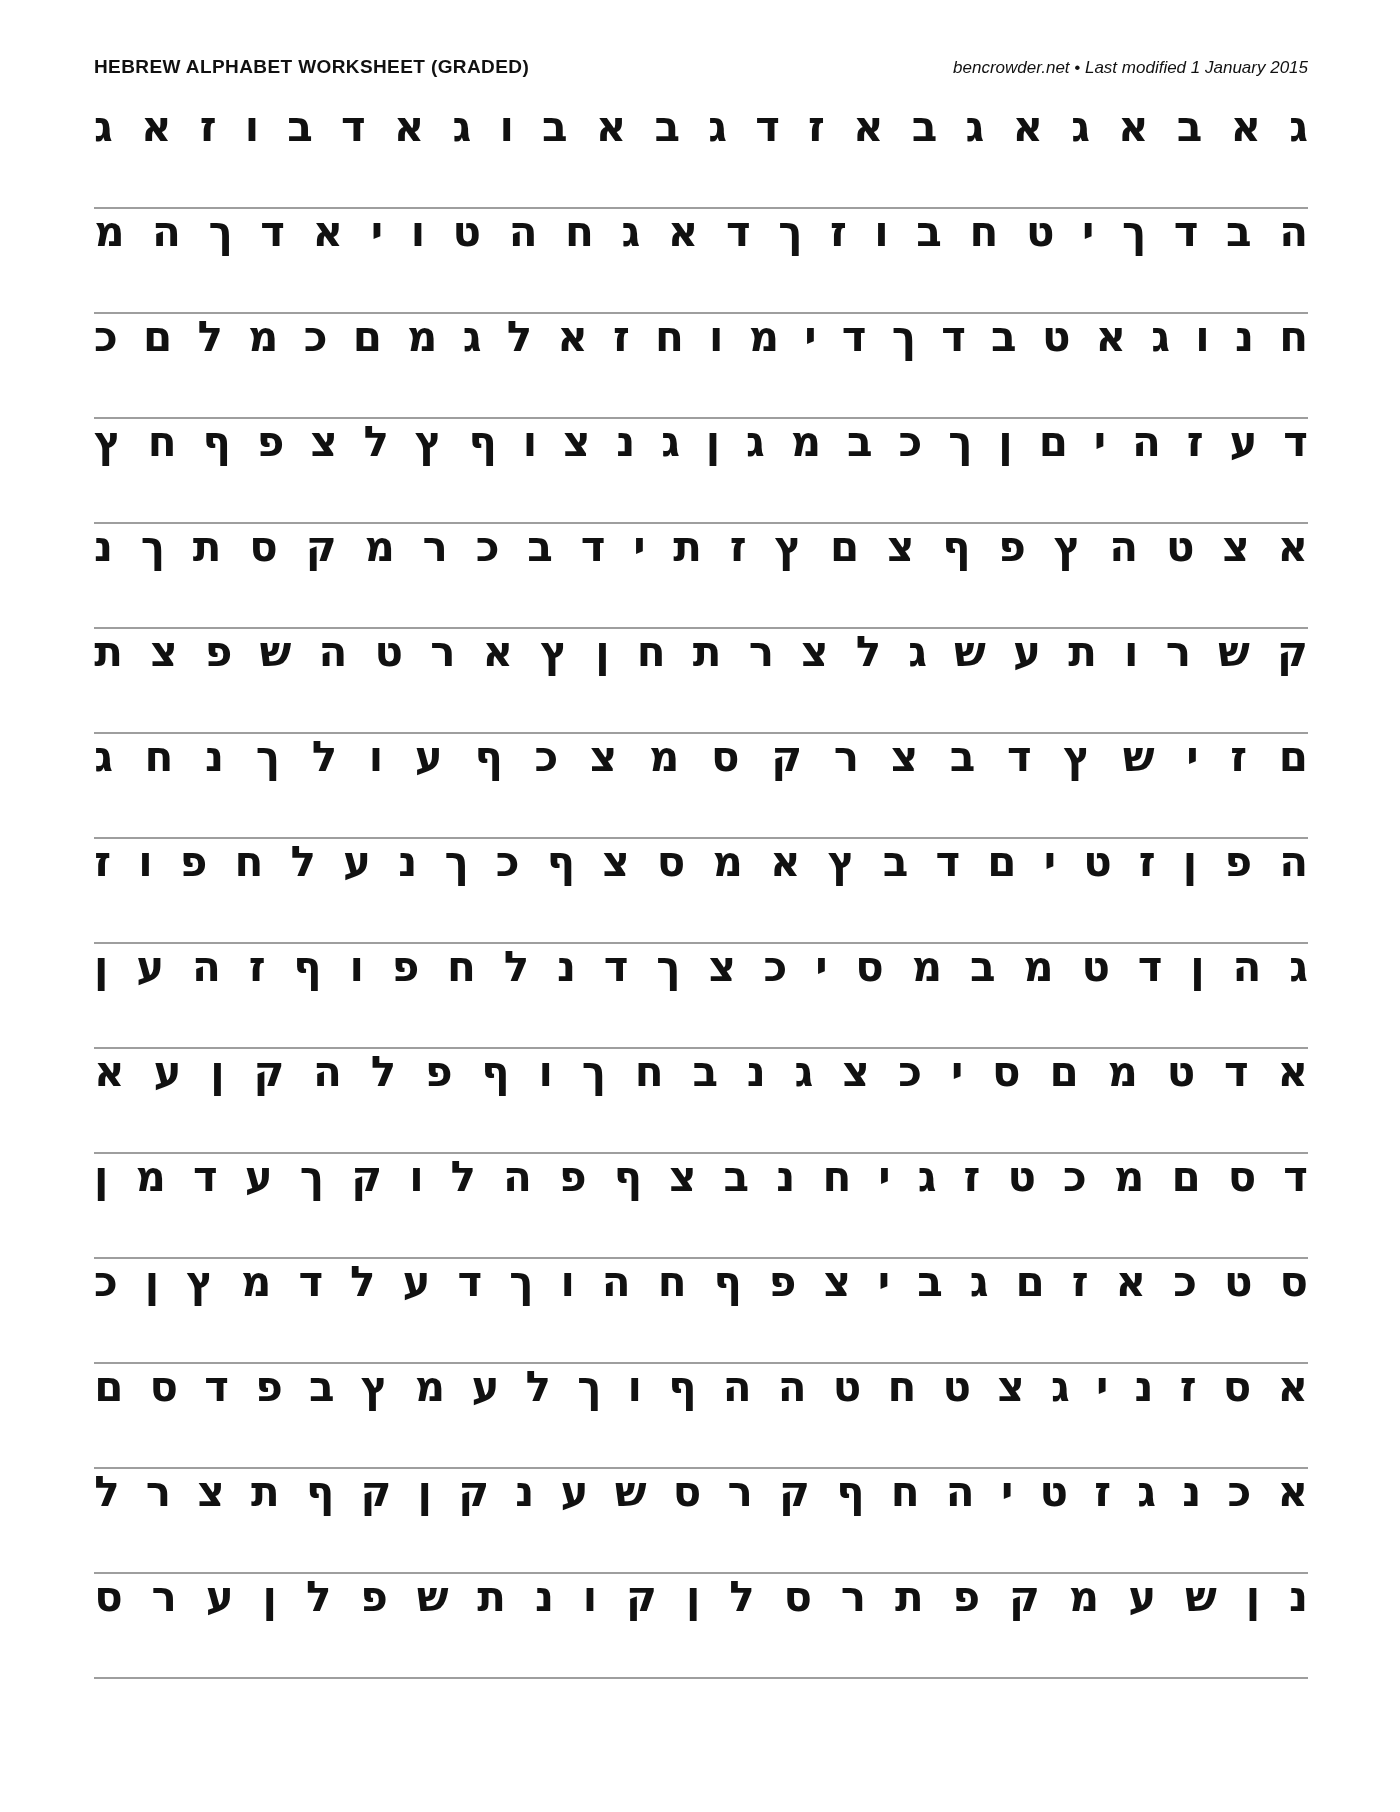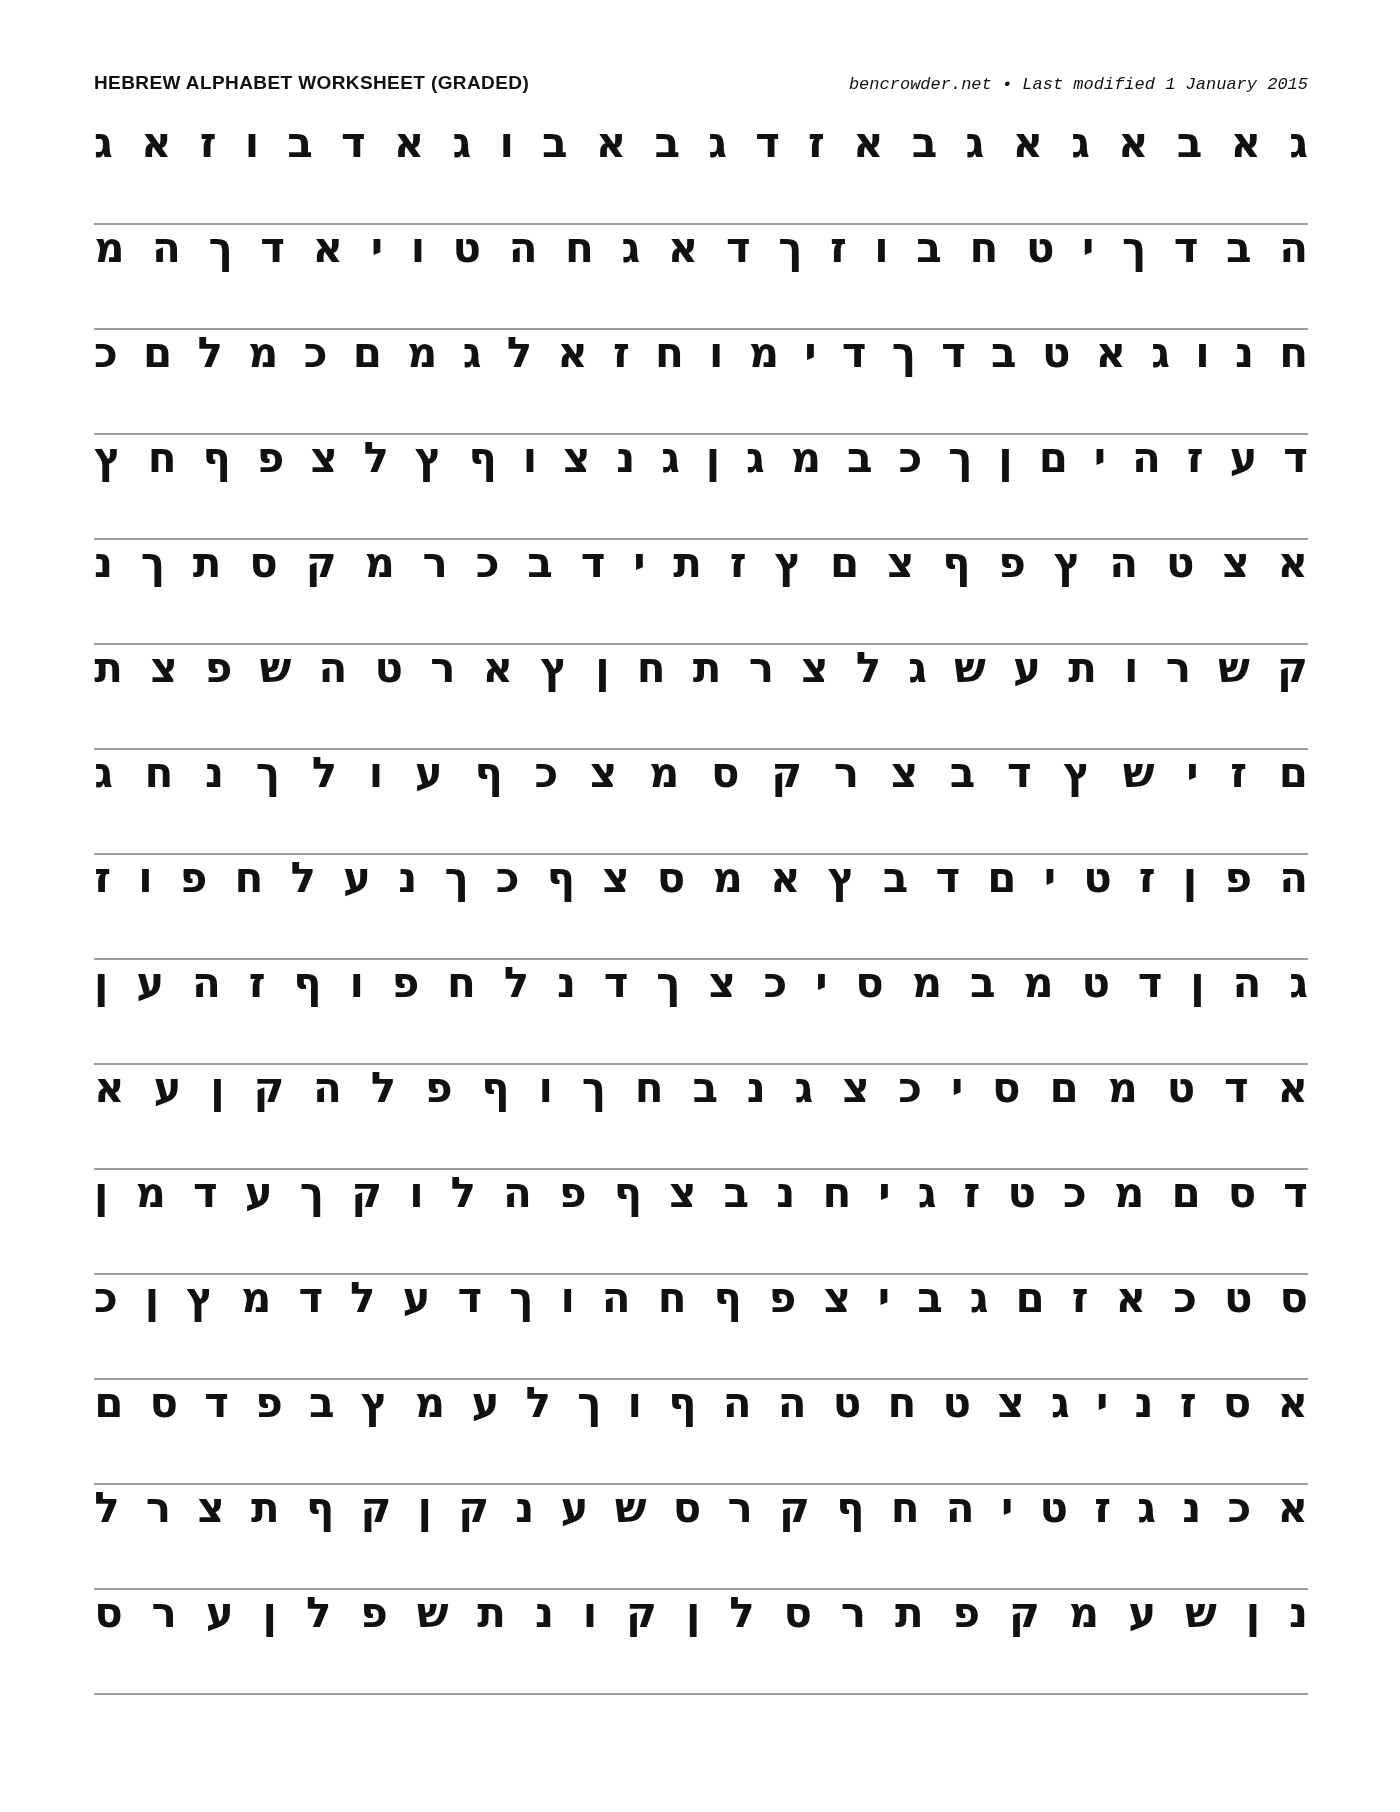--- a/index.html
+++ b/index.html
@@ -13,37 +13,37 @@
     height: 1812px;
     position: relative;
     font-family: "Liberation Sans", sans-serif;
     color: var(--text-color, #111);
     overflow: hidden;
   }
   .page {
     box-sizing: border-box;
     width: 1400px;
     height: 1812px;
-    padding: 72px 92px 0 94px;
+    padding: 56px 92px 0 94px;
   }
   .header {
     display: flex;
     justify-content: space-between;
     align-items: baseline;
   }
   .title {
     font-family: "Liberation Sans", sans-serif;
     font-size: 19px;
     font-weight: bold;
     letter-spacing: 0.4px;
     color: var(--text-color, #111);
     white-space: nowrap;
   }
   .byline {
-    font-family: Liberation Mono, monospace;
+    font-family: Liberation Sans, sans-serif;
     font-style: italic;
     font-size: 17px;
     color: var(--text-color, #111);
     white-space: nowrap;
   }
   .rows {
     margin-top: 26px;
   }
   .letter-row {
     box-sizing: border-box;

